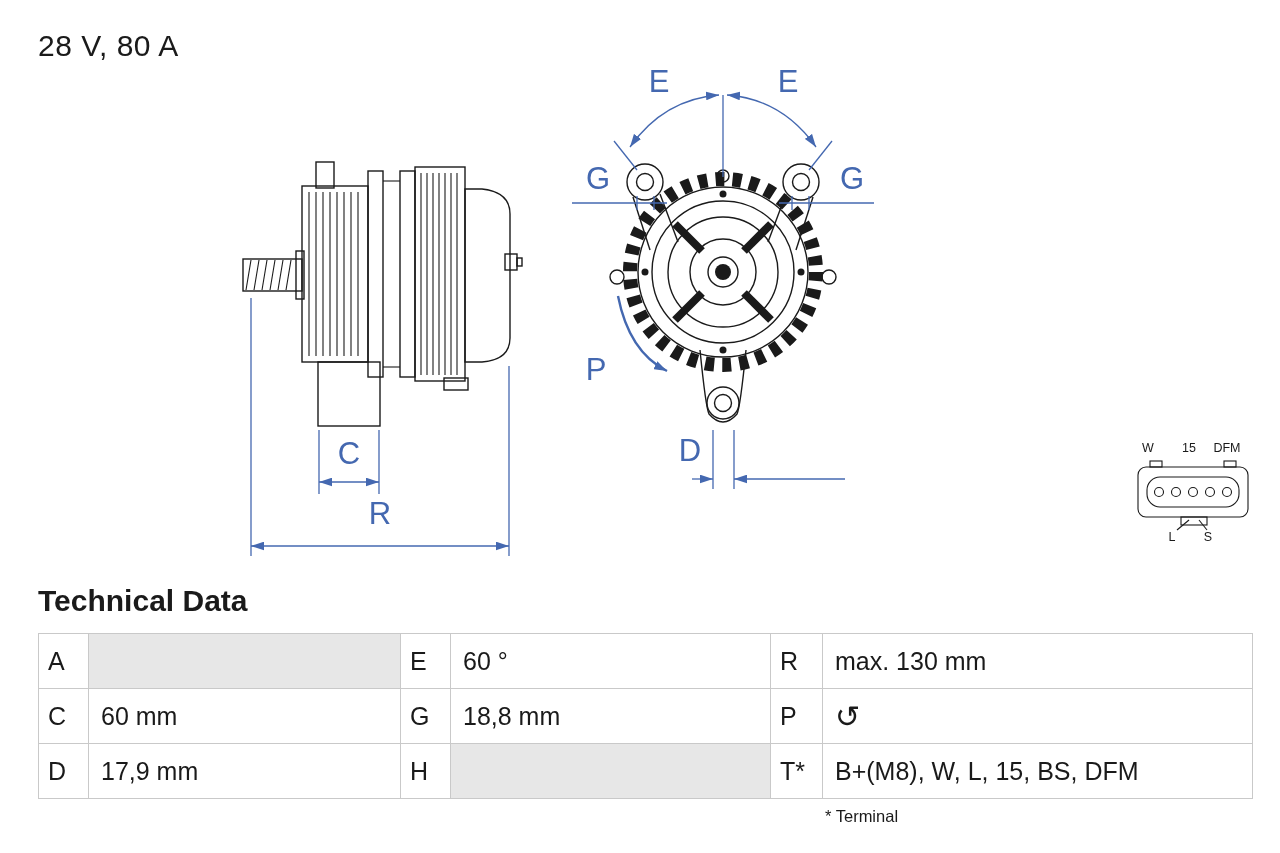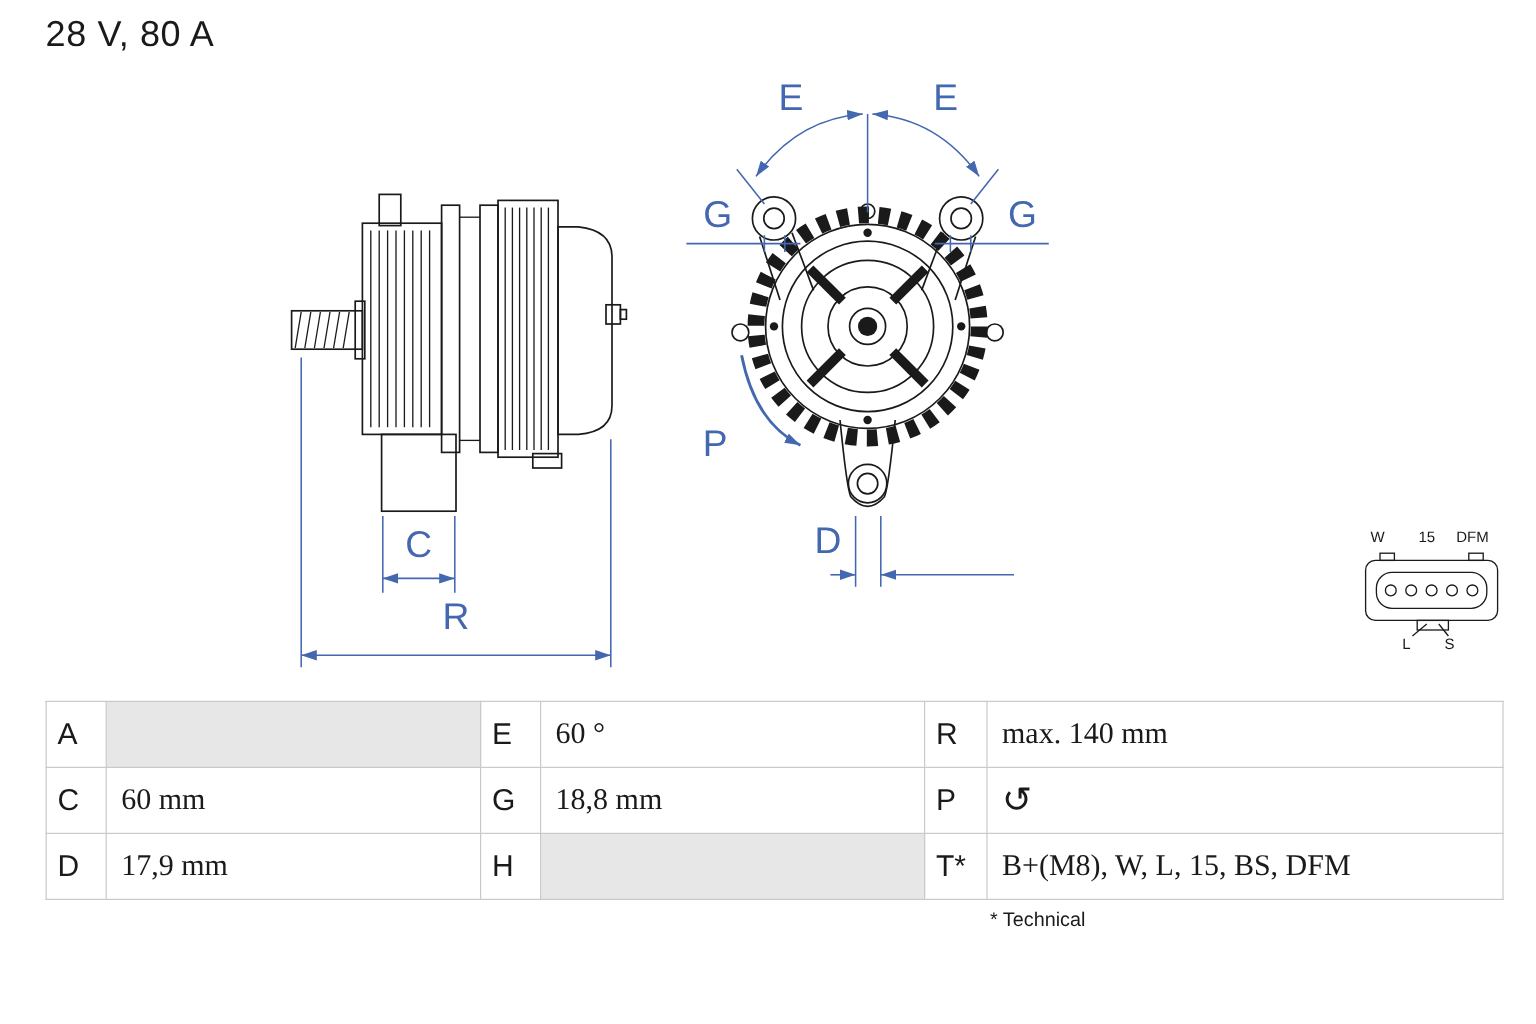--- a/index.html
+++ b/index.html
@@ -1,41 +1,41 @@
 <!DOCTYPE html>
 <html><head>
 <meta charset="utf-8">
 <style>
   * { margin:0; padding:0; box-sizing:border-box; }
   html,body { background:#ffffff; }
   .page {
     position:relative; width:1280px; height:853px; background:#fff;
     font-family:"Liberation Sans", sans-serif; color:#1a1a1a; overflow:hidden;
   }
-  .rating { position:absolute; left:38px; top:12px; font-size:30px; letter-spacing:.5px; }
+  .rating { position:absolute; left:38px; top:29px; font-size:30px; letter-spacing:.5px; }
   svg.drawing { position:absolute; left:0; top:0; }
 
   
   .k  { stroke:#1a1a1a; fill:none; stroke-width:1.4; }
   .kt { stroke:#1a1a1a; fill:none; stroke-width:1.1; }
   .fk { fill:#1a1a1a; stroke:none; }
   .teeth { stroke:#1a1a1a; fill:none; stroke-width:14; stroke-dasharray:9 8.2; }
   .sp { stroke:#1a1a1a; stroke-width:8; fill:none; }
   .b  { stroke:#4468b0; fill:none; stroke-width:1.3; }
   .bt { stroke:#4468b0; fill:none; stroke-width:2.4; }
   .dim-label { font-size:31px; fill:#4468b0; font-family:"Liberation Sans",sans-serif; }
   .conn-label { font-size:12.5px; fill:#1a1a1a; font-family:"Liberation Sans",sans-serif; }
 
   
   .tech { position:absolute; left:38px; top:584px; width:1214px; }
   .tech h2 { font-size:30px; font-weight:bold; margin-bottom:15px; }
   table.tdata { width:100%; border-collapse:collapse; table-layout:fixed; }
   .tdata td { border:1px solid #c9c9c9; height:55px; font-size:25px; vertical-align:middle; }
   td.kcell { padding-left:9px; }
-  td.vcell { padding-left:12px;font-family:Liberation Serif, serif; }
+  td.vcell { padding-left:12px; }
   td.empty { background:#e7e7e7; }
   td.rot { font-family:"DejaVu Sans", sans-serif; font-size:30px; color:#1a1a1a; }
   .footnote { margin-top:8px; margin-left:787px; font-size:16.5px; }
 </style>
 </head>
 <body>
 
 <div class="page">
 
   <div class="rating">28 V, 80 A</div>
@@ -198,54 +198,55 @@
       <line class="kt" x1="1207" y1="530" x2="1199" y2="520"></line>
       <text class="conn-label" x="1148" y="452" text-anchor="middle">W</text>
       <text class="conn-label" x="1189" y="452" text-anchor="middle">15</text>
       <text class="conn-label" x="1227" y="452" text-anchor="middle">DFM</text>
       <text class="conn-label" x="1172" y="541" text-anchor="middle">L</text>
       <text class="conn-label" x="1208" y="541" text-anchor="middle">S</text>
     </g>
   </svg>
 
   <div class="tech">
+    <h2>Technical Data</h2>
 
     <table class="tdata">
       <colgroup>
         <col style="width:50px">
           <col style="width:312px">
         <col style="width:50px">
           <col style="width:320px">
         <col style="width:52px">
           <col style="width:430px">
       </colgroup>
       <tbody>
         <tr>
           <td class="kcell">A</td>
           <td class="vcell empty"></td>
           <td class="kcell">E</td>
           <td class="vcell">60 °</td>
           <td class="kcell">R</td>
-          <td class="vcell">max. 140 mm</td>
+          <td class="vcell">max. 130 mm</td>
         </tr>
         <tr>
           <td class="kcell">C</td>
           <td class="vcell">60 mm</td>
           <td class="kcell">G</td>
           <td class="vcell">18,8 mm</td>
           <td class="kcell">P</td>
           <td class="vcell rot">↺</td>
         </tr>
         <tr>
           <td class="kcell">D</td>
           <td class="vcell">17,9 mm</td>
           <td class="kcell">H</td>
           <td class="vcell empty"></td>
           <td class="kcell">T*</td>
           <td class="vcell">B+(M8), W, L, 15, BS, DFM</td>
         </tr>
       </tbody>
     </table>
 
-    <div class="footnote">* Technical</div>
+    <div class="footnote">* Terminal</div>
   </div>
 
 </div>
 
 </body></html>

